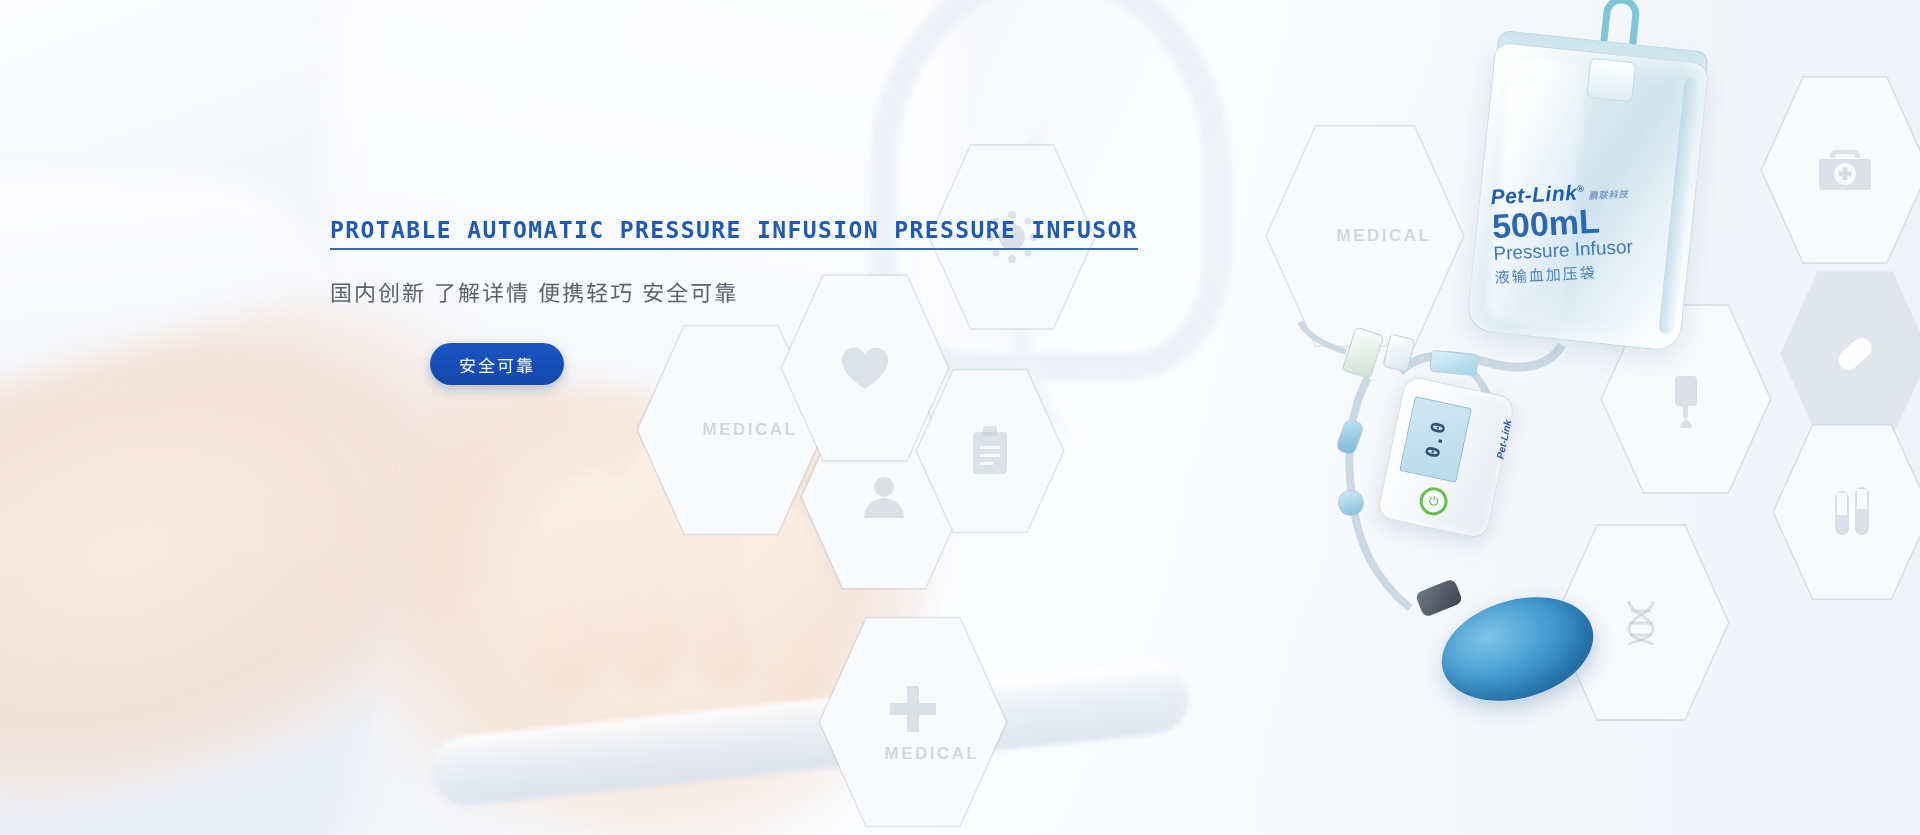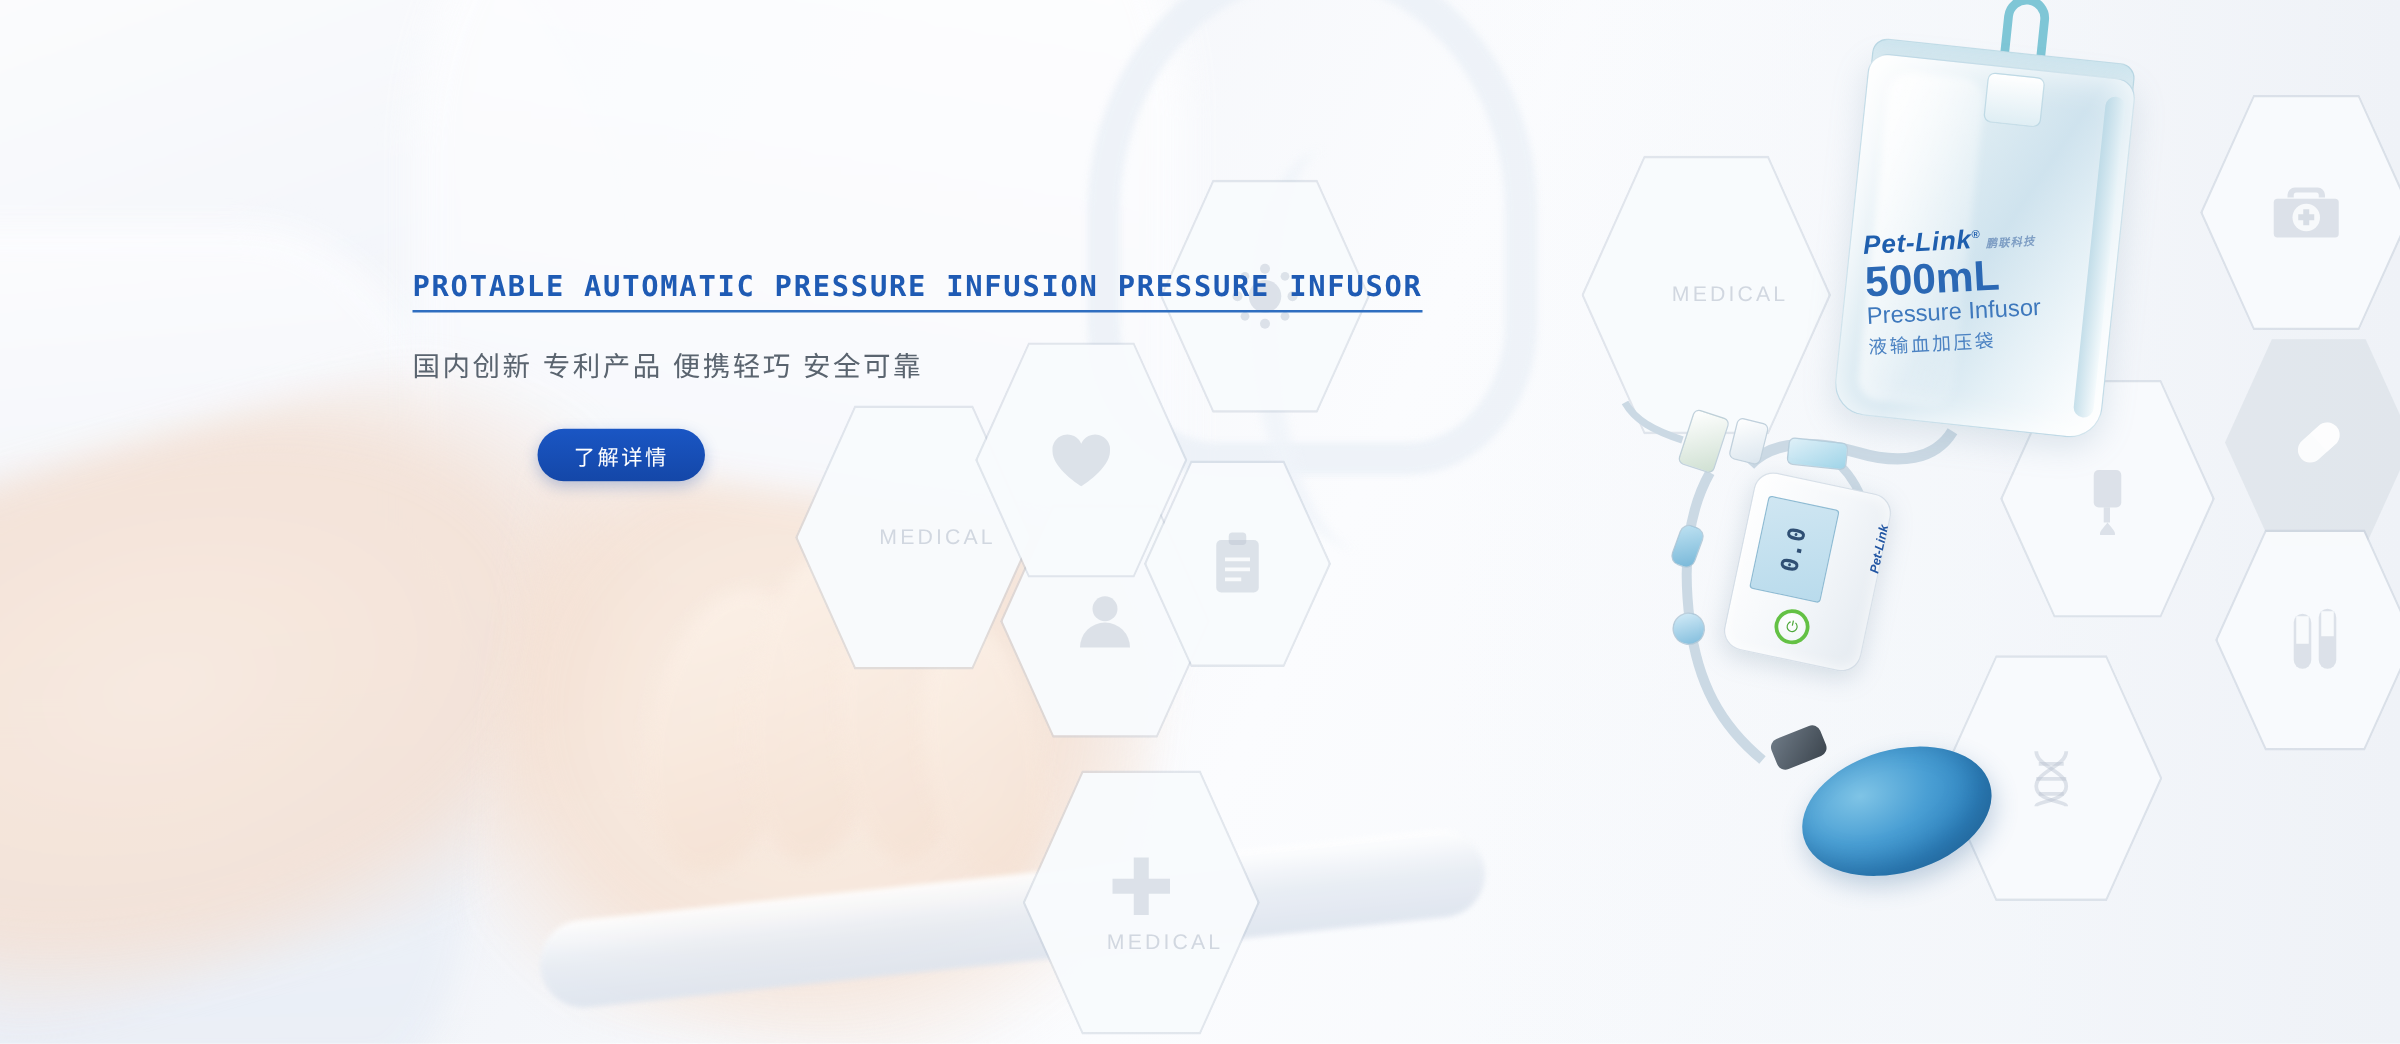--- a/index.html
+++ b/index.html
@@ -108,21 +108,21 @@
   .hex.outline::after {
     content:""; position:absolute; inset:2px;
     clip-path:polygon(25% 2%,75% 2%,100% 50%,75% 98%,25% 98%,0% 50%);
     background:rgba(249,251,253,.97);
   }
   .hex.filled { background:rgba(214,220,228,.55); }
   .hex .hx-inner { position:relative; z-index:3; display:flex; flex-direction:column;
     align-items:center; justify-content:center; gap:6px; }
   .hex-label {
     position:relative; z-index:3;
-    font-size:17px; letter-spacing:2.5px; font-weight:400;
+    font-size:17px; letter-spacing:2.5px; font-weight:700;
     color:rgba(176,186,200,.55);
     padding-left:38px;
   }
 
   .gicon { fill:rgba(187,196,208,.45); }
 
   
   .product { position:absolute; right:0; top:0; width:820px; height:835px; }
 
   .iv-bag {
@@ -456,18 +456,18 @@
     <div class="bulb-valve"></div>
     <div class="bulb"></div>
   </div>
 
   <div class="copy">
 
     <div class="subhead-wrap">
       <div class="subhead">PROTABLE AUTOMATIC PRESSURE INFUSION PRESSURE INFUSOR</div>
     </div>
 
-    <div class="tagline">国内创新 专利产品 便携轻巧 安全可靠</div>
-
-    <button class="cta">了解详情</button>
+    <div class="tagline">国内创新 了解详情 便携轻巧 安全可靠</div>
+
+    <button class="cta">安全可靠</button>
   </div>
 
 </div>
 
 </body></html>

